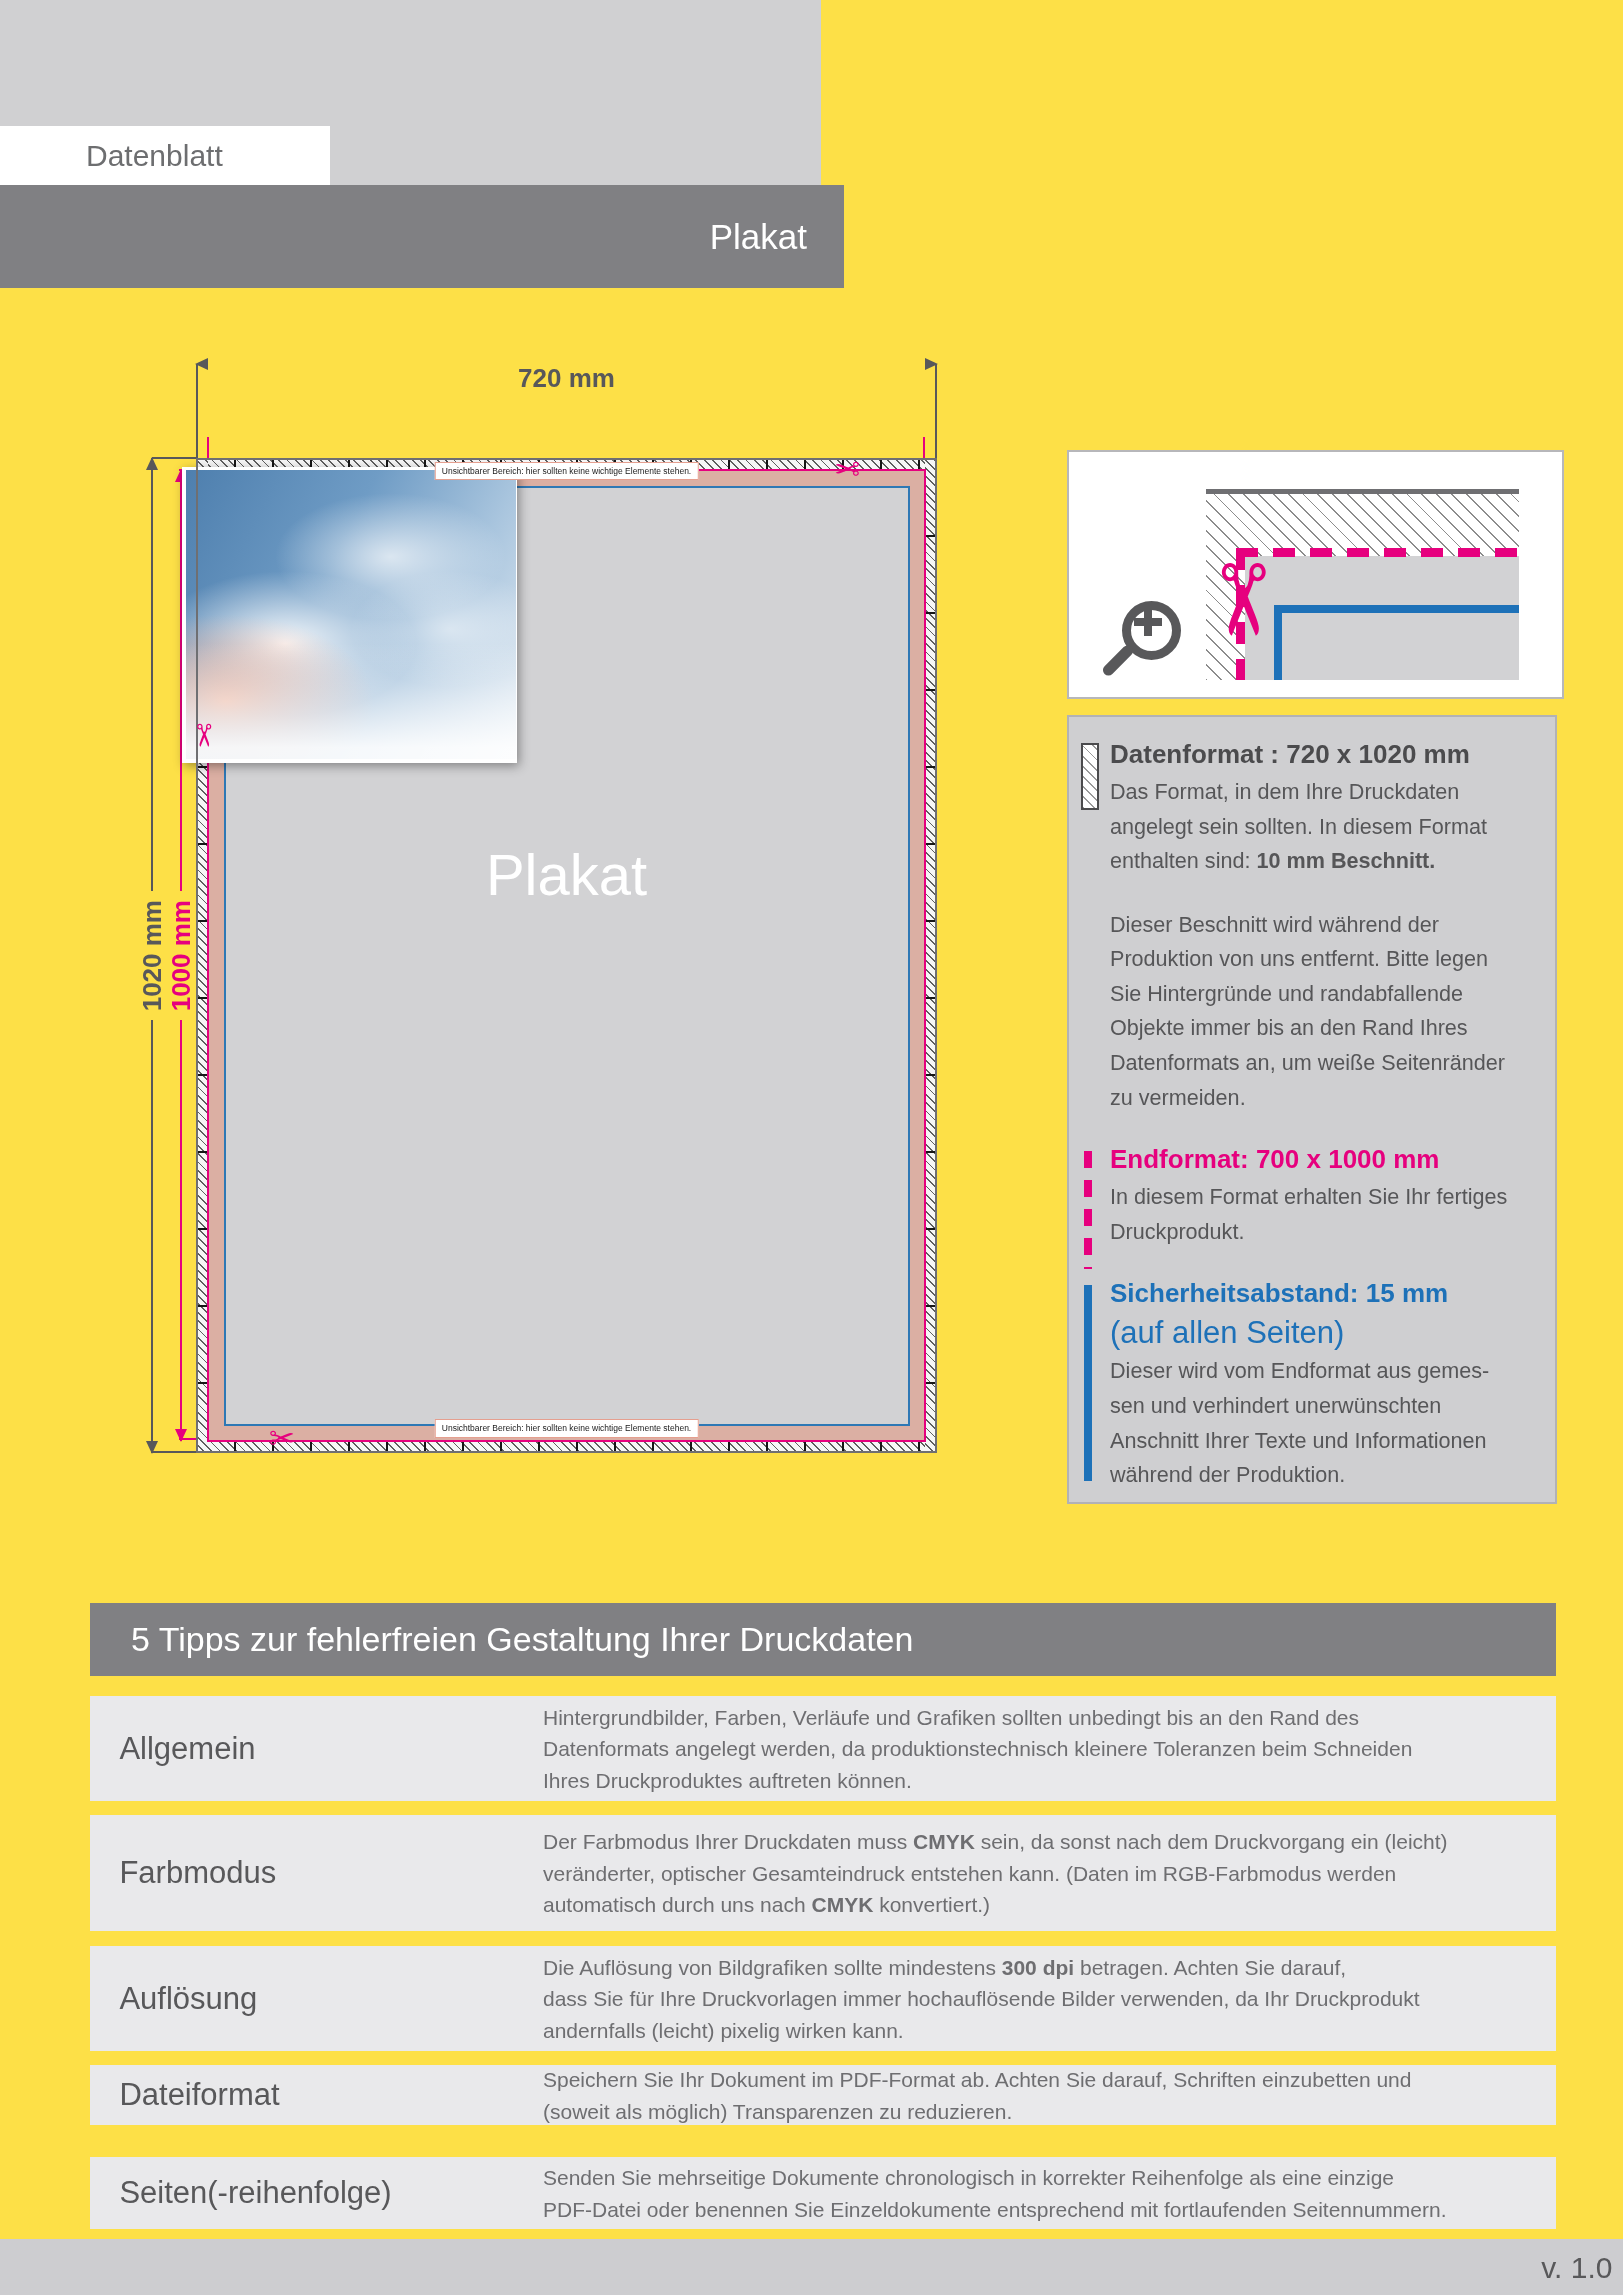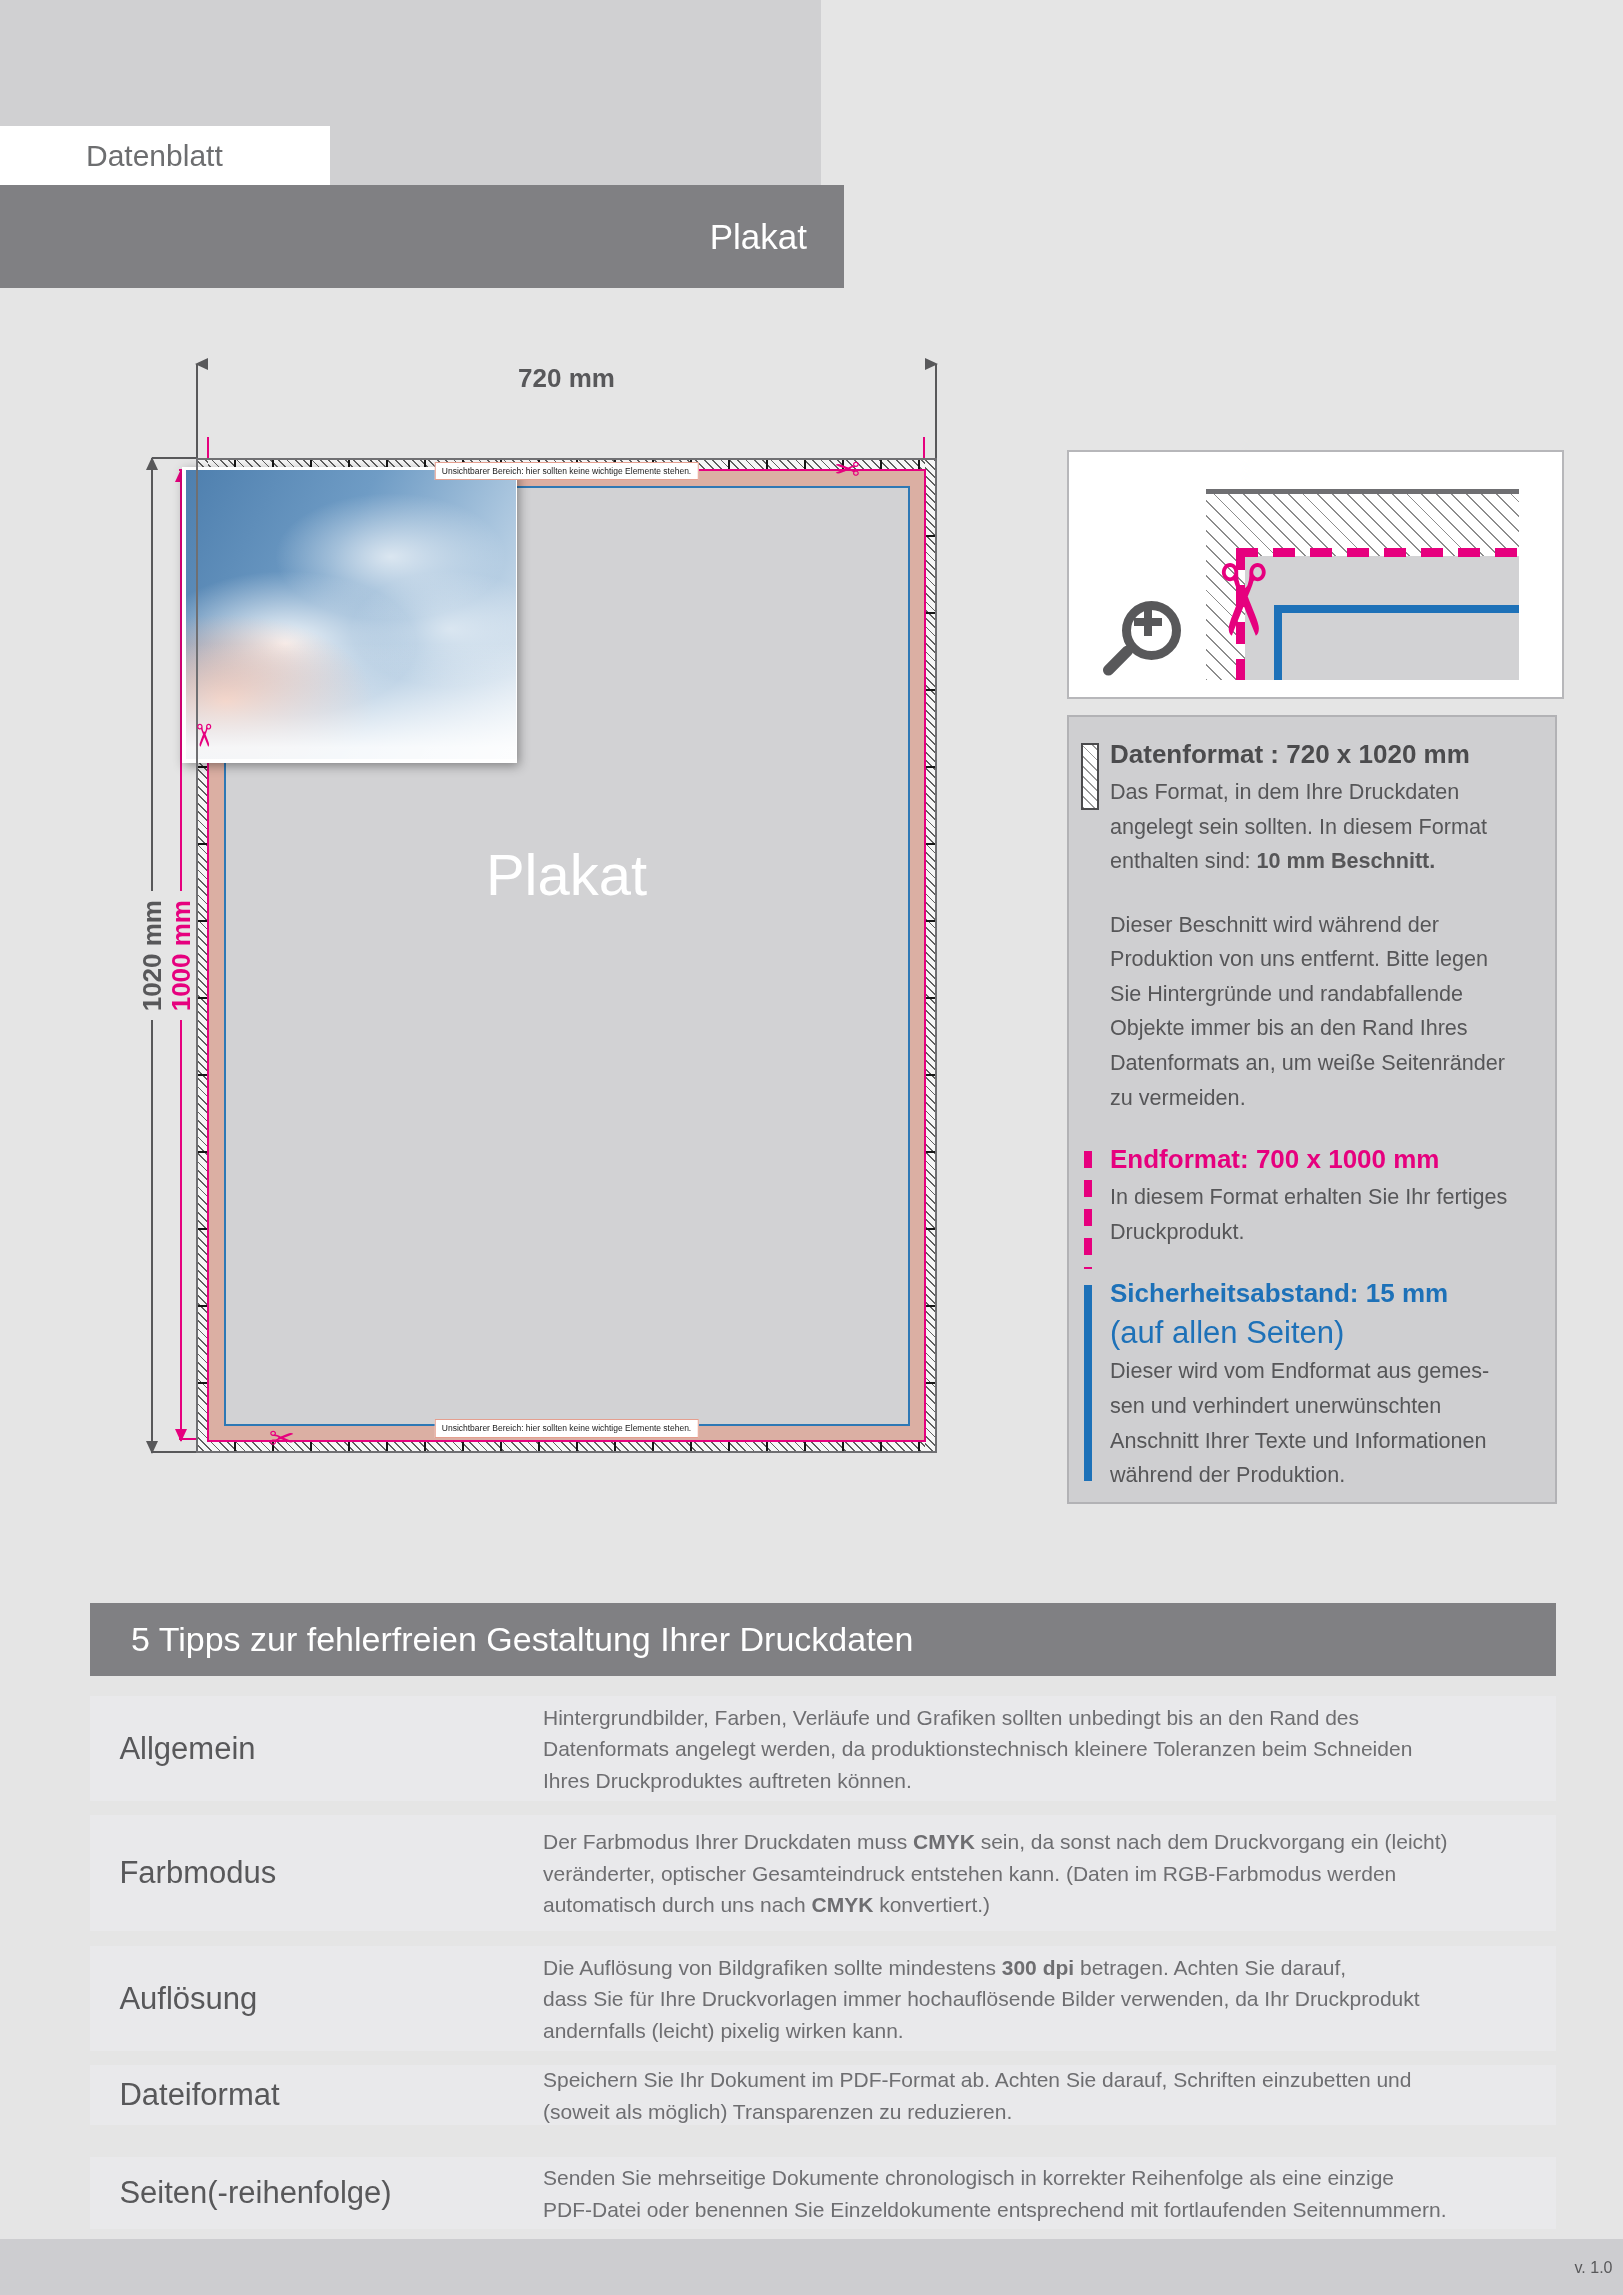--- a/index.html
+++ b/index.html
@@ -1,16 +1,16 @@
 <!DOCTYPE html>
 <html style="font-size:10.5px"><head>
 <meta charset="utf-8">
 <style>
   html,body{margin:0;padding:0;background:#ffffff;}
-  #page{position:relative;width:1623px;height:2295px;background:#e5e5e5;overflow:hidden;
+  #page{position:relative;width:1623px;height:2295px;background:#fde047;overflow:hidden;
         font-family:"Liberation Sans",sans-serif;color:#58585a;}
   .abs{position:absolute;}
 
   
   #top-gray{left:0;top:0;width:821px;height:185px;background:#d0d0d2;}
   #datenblatt-box{left:0;top:126px;width:330px;height:59px;background:#ffffff;}
   #datenblatt-box span{position:absolute;left:86px;top:0;line-height:59px;font-size:30px;color:#6d6e70;}
   #plakat-band{left:0;top:185px;width:844px;height:103px;background:#808083;}
   #plakat-band span{position:absolute;right:37px;top:0;line-height:103px;font-size:35px;color:#ffffff;}
 
@@ -103,21 +103,21 @@
 
   
   #tips-banner{left:90px;top:1603px;width:1466px;height:73px;background:#808083;}
   #tips-banner span{position:absolute;left:41px;line-height:73px;font-size:34px;color:#ffffff;white-space:nowrap;}
   .tip-row{position:absolute;left:90px;width:1466px;background:#e9e9eb;}
   .tip-label{position:absolute;left:29.4px;top:50%;transform:translateY(-50%);font-size:31px;color:#58585a;white-space:nowrap;}
   .tip-text{position:absolute;left:453px;right:26px;top:50%;transform:translateY(-50%);font-size:21px;line-height:1.5;color:#6e6e71;}
 
   
   #footer{left:0;top:2239px;width:1623px;height:57px;background:#cdcdd0;}
-  #footer span{position:absolute;right:10.5px;line-height:57px;font-size:16px;color:#58585a;}
+  #footer span{position:absolute;right:10.5px;line-height:57px;font-size:30px;color:#58585a;}
 </style>
 </head>
 <body>
 
 <div id="page">
 
   <div class="abs" id="top-gray"></div>
   <div class="abs" id="datenblatt-box">
     <span>Datenblatt</span>
   </div>

